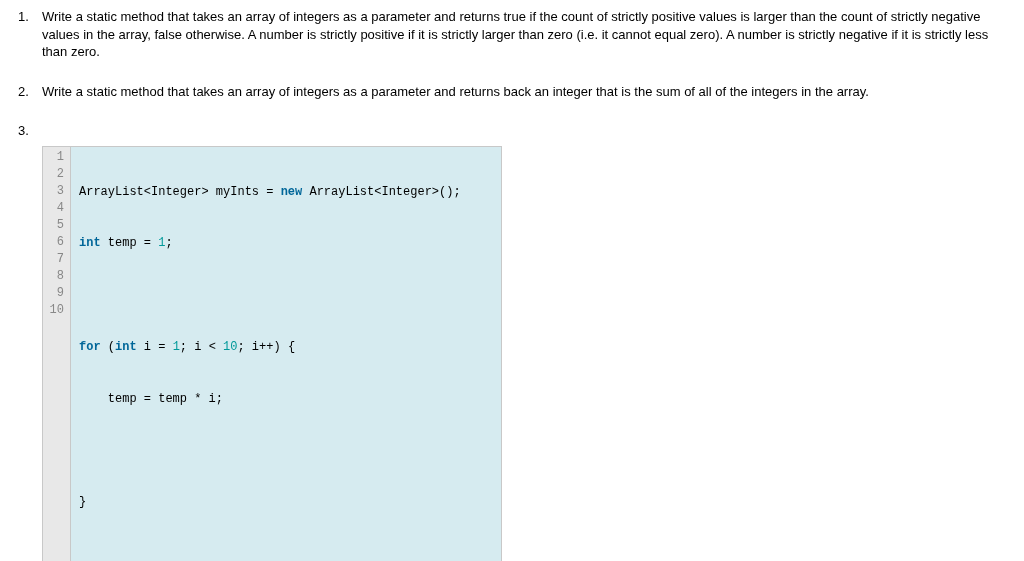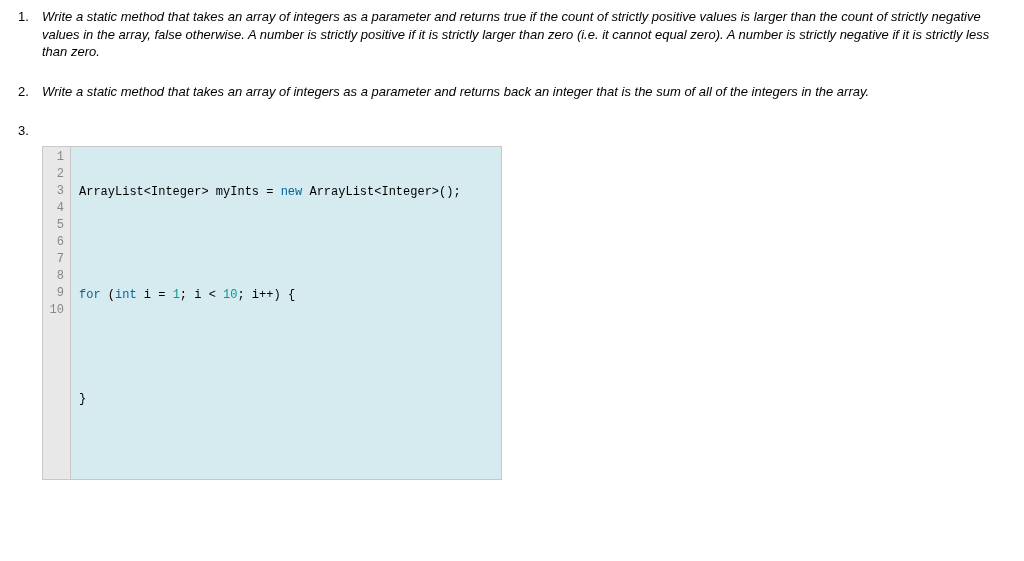--- a/index.html
+++ b/index.html
@@ -20,21 +20,20 @@
     }
     .q-text {
       display: flex;
       line-height: 1.35;
     }
     .q-num {
       min-width: 20px;
     }
     .q-body {
       padding-left: 4px;
-      font-style: italic;
     }
     .code-block {
       margin-top: 6px;
       margin-left: 24px;
       border: 1px solid #c8c8c8;
       background: #d6ebf0;
       display: flex;
       font-family: "Courier New", Courier, monospace;
       font-size: 12px;
       line-height: 1.45;
@@ -54,21 +53,21 @@
     .code-lines {
       padding: 2px 8px 2px 8px;
       flex: 1;
       white-space: pre;
     }
     .code-line {
       height: 17px;
     }
     .kw {
       color: #006699;
-      font-weight: normal;
+      font-weight: bold;
     }
     .num {
       color: #009999;
     }
   </style>
 </head>
 <body>
 
 <div class="question">
   <div class="q-text">
@@ -96,21 +95,23 @@
       <div>4</div>
       <div>5</div>
       <div>6</div>
       <div>7</div>
       <div>8</div>
       <div>9</div>
       <div>10</div>
     </div>
     <div class="code-lines">
       <div class="code-line"><span>ArrayList&lt;Integer&gt; myInts = </span><span class="kw">new</span><span> ArrayList&lt;Integer&gt;();</span></div>
+      <div class="code-line"><span class="kw">int</span><span> temp = </span><span class="num">1</span><span>;</span></div>
       <div class="code-line"></div>
       <div class="code-line"><span class="kw">for</span><span> (</span><span class="kw">int</span><span> i = </span><span class="num">1</span><span>; i &lt; </span><span class="num">10</span><span>; i++) {</span></div>
+      <div class="code-line"><span>    temp = temp * i;</span></div>
       <div class="code-line"></div>
       <div class="code-line"><span>}</span></div>
       
       
     </div>
   </div>
 </div>
 
 </body></html>

